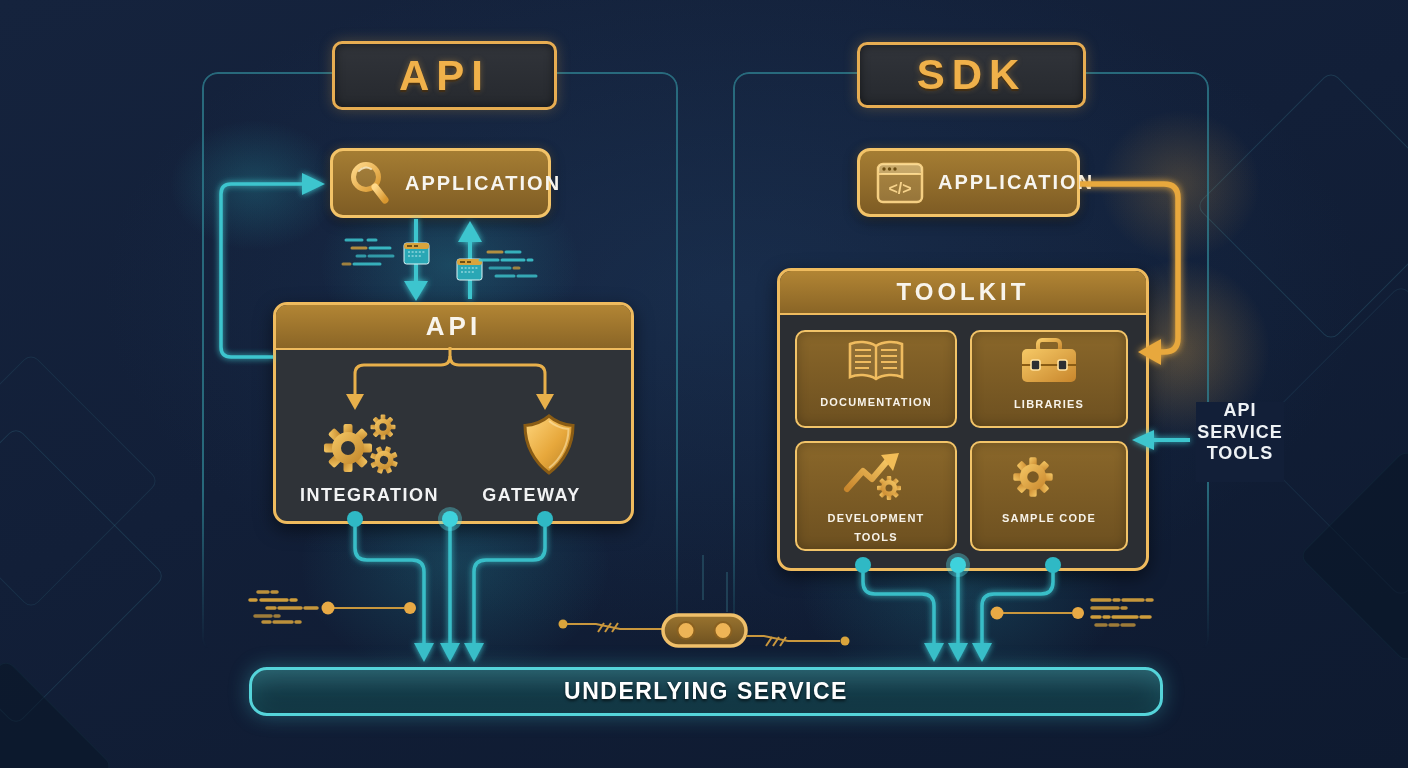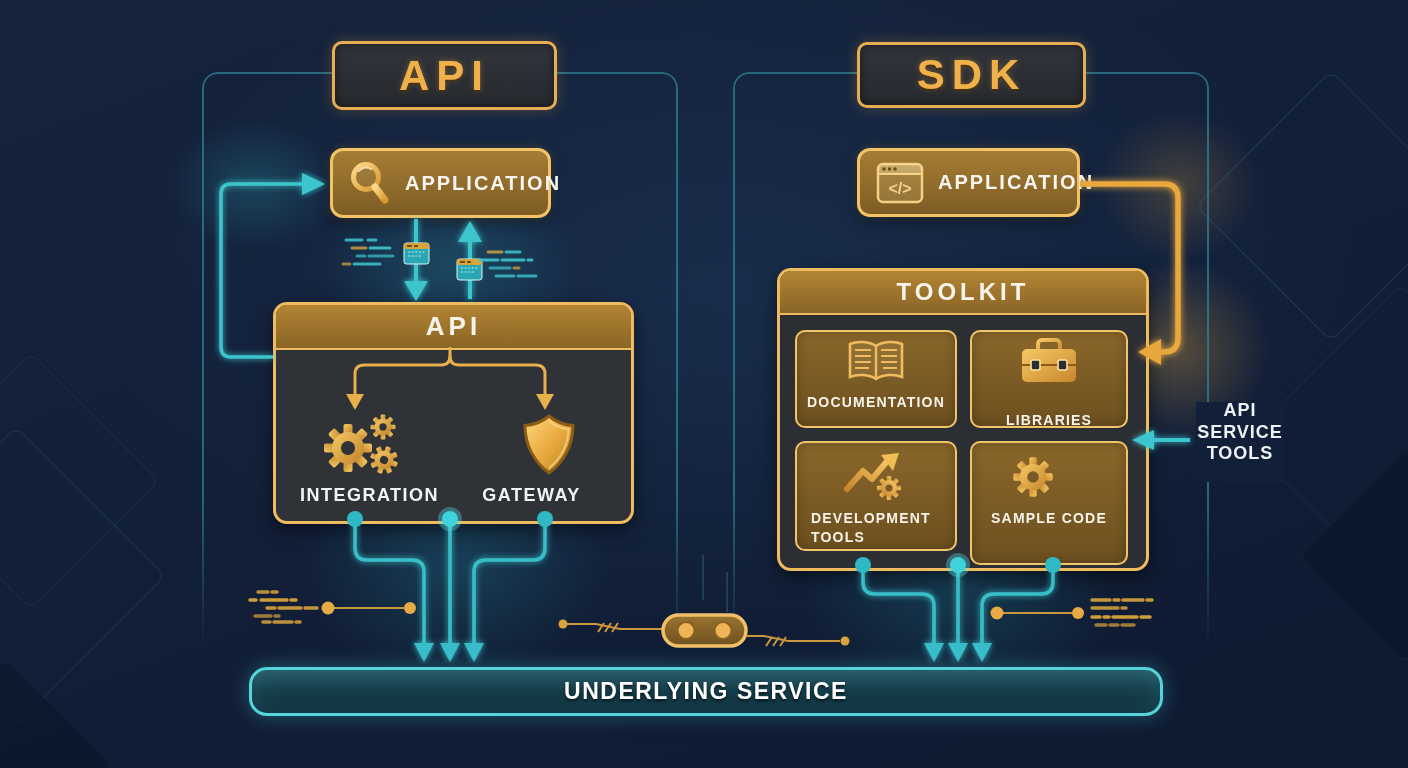--- a/index.html
+++ b/index.html
@@ -50,21 +50,21 @@
     background:linear-gradient(180deg,#b28534,#8a6526);
     border-bottom:2.5px solid #efbb5e;
     color:#f8f4ec;font-weight:bold;letter-spacing:4px;
   }
   .subbox{
     position:absolute;display:flex;flex-direction:column;align-items:center;justify-content:flex-start;
     background:linear-gradient(180deg,#8a672a,#6d5020);
     border:2.5px solid #f2c469;border-radius:10px;box-sizing:border-box;
     box-shadow:inset 0 0 12px rgba(0,0,0,.25);
   }
-  .subbox .t{color:#f7f3ea;font-size:14px;font-weight:bold;letter-spacing:1.2px;line-height:19px;}
+  .subbox .t{color:#f7f3ea;font-size:11px;font-weight:bold;letter-spacing:1.2px;text-align:center;line-height:19px;}
   .itemlabel{color:#f2f3f4;font-size:18px;font-weight:bold;letter-spacing:1.5px;position:absolute;text-align:center;}
   .service{
     position:absolute;left:249px;top:667px;width:914px;height:49px;box-sizing:border-box;
     display:flex;align-items:center;justify-content:center;
     background:linear-gradient(180deg,#265663 0%,#143a47 55%,#0f2d3a 100%);
     border:3px solid #55d4da;border-radius:18px;
     box-shadow:0 0 20px rgba(70,205,215,.35), inset 0 0 26px rgba(70,205,215,.15);
   }
   .service .t{color:#ffffff;font-size:23px;font-weight:bold;letter-spacing:1.5px;text-shadow:0 2px 3px rgba(0,0,0,.6);}
   .wrapperlabel{
@@ -241,21 +241,21 @@
                 <stop offset="1" stop-color="#c8862c"></stop>
             </linearGradient>
           </defs>
           <rect x="20" y="2" width="22" height="12" rx="4" fill="none" stroke="url(#tb)" stroke-width="4"></rect>
           <rect x="4" y="11" width="54" height="33" rx="5" fill="url(#tb)"></rect>
           <path d="M4,27 H58" stroke="#8a5c14" stroke-width="2"></path>
           <rect x="13" y="22" width="9" height="10" rx="2" fill="#2b2e33" stroke="#ffe2a0" stroke-width="1.6"></rect>
           <rect x="40" y="22" width="9" height="10" rx="2" fill="#2b2e33" stroke="#ffe2a0" stroke-width="1.6"></rect>
         </svg>
       </span>
-      <div class="t" style="margin-top:21px;">LIBRARIES</div>
+      <div class="t" style="margin-top:5px;">LIBRARIES</div>
     </div>
 
     <div class="subbox" style="left:15px;top:170px;width:162px;height:110px;">
       <span style="margin-top:8px;">
         <svg width="70" height="50" viewBox="0 0 70 50">
           <defs>
             <linearGradient id="gr" x1="0" y1="1" x2="1" y2="0">
               <stop offset="0" stop-color="#c8862c"></stop>
                 <stop offset="1" stop-color="#f6c966"></stop>
             </linearGradient>
@@ -274,21 +274,21 @@
               <rect x="-4.5" y="-24" width="9" height="11" rx="2" transform="rotate(315)"></rect>
             </g>
             <circle r="16"></circle>
             <circle r="7" fill="#7a5a24"></circle>
           </g>
         </svg>
       </span>
       <div class="t" style="margin-top:4px;width:130px;">DEVELOPMENT TOOLS</div>
     </div>
 
-    <div class="subbox" style="left:190px;top:170px;width:158px;height:124px;">
+    <div class="subbox" style="left:190px;top:170px;width:158px;height:110px;">
       <span style="margin-top:10px;">
         <svg width="72" height="48" viewBox="0 0 72 48">
           <defs>
             <linearGradient id="gl" x1="0" y1="0" x2="1" y2="1">
               <stop offset="0" stop-color="#f6c966"></stop>
                 <stop offset="1" stop-color="#c8862c"></stop>
             </linearGradient>
           </defs>
           <g transform="translate(20,24) scale(0.82)" fill="url(#gl)">
             <g>

